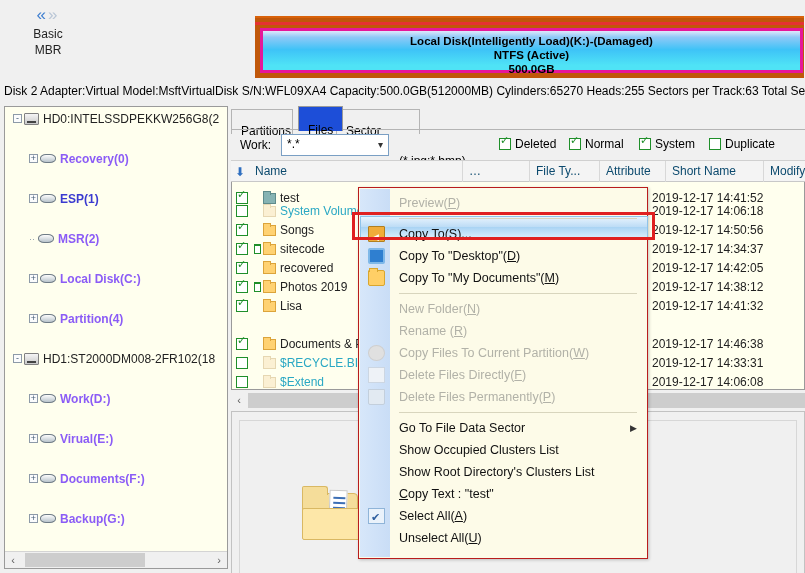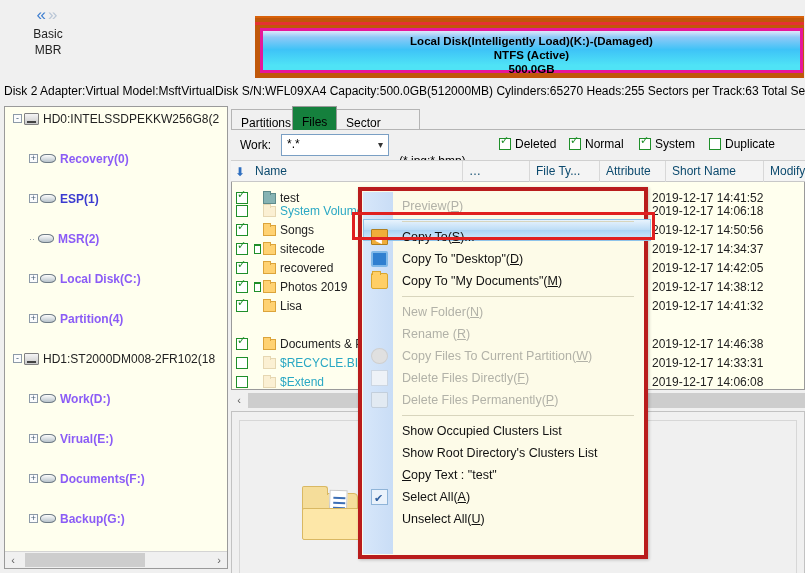--- a/index.html
+++ b/index.html
@@ -88,24 +88,24 @@
   .hscroll-tree .arr.l { left:0; }
   .hscroll-tree .arr.r { right:0; }
   .hscroll-tree .thumb { position:absolute; left:20px; top:1px; width:120px; height:14px; background:#cdcdcd; }
 
   
   .rightpanel { position: absolute; left: 231px; top: 106px; width: 574px; height: 467px; }
 
   .tabs { position: absolute; left: 0; top: 0; height: 23px; width: 100%; }
   .tab {
     position: absolute; top: 3px; height: 20px; line-height: 19px;
-    padding: 4px 9px; font-size: 12px; color: #000;
+    padding: 12px 9px; font-size: 12px; color: #000;
     background: #f0f0f0; border: 1px solid #b4b4b4; border-bottom: none;
   }
-  .tab.active { top: 0; height: 24px; line-height: 22px; background: #15803d; border-color: #9a9a9a; z-index: 3; }
+  .tab.active { top: 0; height: 24px; line-height: 22px; background: #1d4ed8; border-color: #9a9a9a; z-index: 3; margin-left: 6px; }
   .tabs-underline { position:absolute; left:0; top:23px; width:574px; height:1px; background:#b4b4b4; }
 
   .filterbar { position: absolute; left: 0; top: 26px; width: 574px; height: 28px; }
   .fl-name { position:absolute; left: 9px; top: 6px; font-size:12px; }
   .combo {
     position: absolute; left: 50px; top: 2px; width: 108px; height: 22px;
     background: #fff; border: 1px solid #7a9fc4;
   }
   .combo .val { position:absolute; left:5px; top:2px; font-size:12px; }
   .combo .chev { position:absolute; right:5px; top:4px; font-size:10px; color:#333; }
@@ -181,21 +181,21 @@
   }
   .big-folder .doc .ln { position:absolute; left:3px; width:12px; height:2px; background:#3d6fb5; }
   .big-folder .front {
     position:absolute; left:-1px; top:14px; width:58px; height:32px;
     background:#fde7a8; border:1px solid #d9b863; border-radius: 2px;
   }
 
   
   .ctxmenu {
     position: absolute; left: 358px; top: 187px; width: 290px; height: 372px;
-    background: #fdfbe8; border: 4px solid #b91c1c; z-index: 50;
+    background: #fdfbe8; border: 1px solid #b91c1c; z-index: 50;
     box-shadow: 1px 1px 3px rgba(0,0,0,0.22);
   }
   .ctx-gutter {
     position:absolute; left:1px; top:1px; width:30px; bottom:1px;
     background: linear-gradient(to right, #d7e7fa, #c9ddf6);
   }
   .mi {
     position: relative; height: 22px; line-height: 22px;
     padding-left: 40px; font-size: 12.5px; color: #111; white-space: nowrap;
   }
@@ -409,20 +409,21 @@
         <div class="mi"><span class="mi-icon ic-copyto"></span><span>Copy To(<span class="u">S</span>)...</span></div>
         <div class="mi"><span class="mi-icon ic-desktop"></span><span>Copy To "Desktop"(<span class="u">D</span>)</span></div>
         <div class="mi"><span class="mi-icon ic-mydocs"></span><span>Copy To "My Documents"(<span class="u">M</span>)</span></div>
         <div class="msep"></div>
         <div class="mi disabled"><span>New Folder(<span class="u">N</span>)</span></div>
         <div class="mi disabled"><span>Rename (<span class="u">R</span>)</span></div>
         <div class="mi disabled"><span class="mi-icon ic-pie"></span><span>Copy Files To Current Partition(<span class="u">W</span>)</span></div>
         <div class="mi disabled"><span class="mi-icon ic-file"></span><span>Delete Files Directly(<span class="u">F</span>)</span></div>
         <div class="mi disabled"><span class="mi-icon ic-trash"></span><span>Delete Files Permanently(<span class="u">P</span>)</span></div>
         <div class="msep"></div>
+        <div class="mi"><span>Go To File Data Sector</span><span class="arrow">▶</span></div>
         <div class="mi"><span>Show Occupied Clusters List</span></div>
         <div class="mi"><span>Show Root Directory's Clusters List</span></div>
         <div class="mi"><span><span class="u">C</span>opy Text : "test"</span></div>
         <div class="mi"><span class="mi-icon ic-check"></span><span>Select All(<span class="u">A</span>)</span></div>
         <div class="mi"><span>Unselect All(<span class="u">U</span>)</span></div>
       </div>
   </div>
   <div class="hl-box"></div>
 
 </div>

